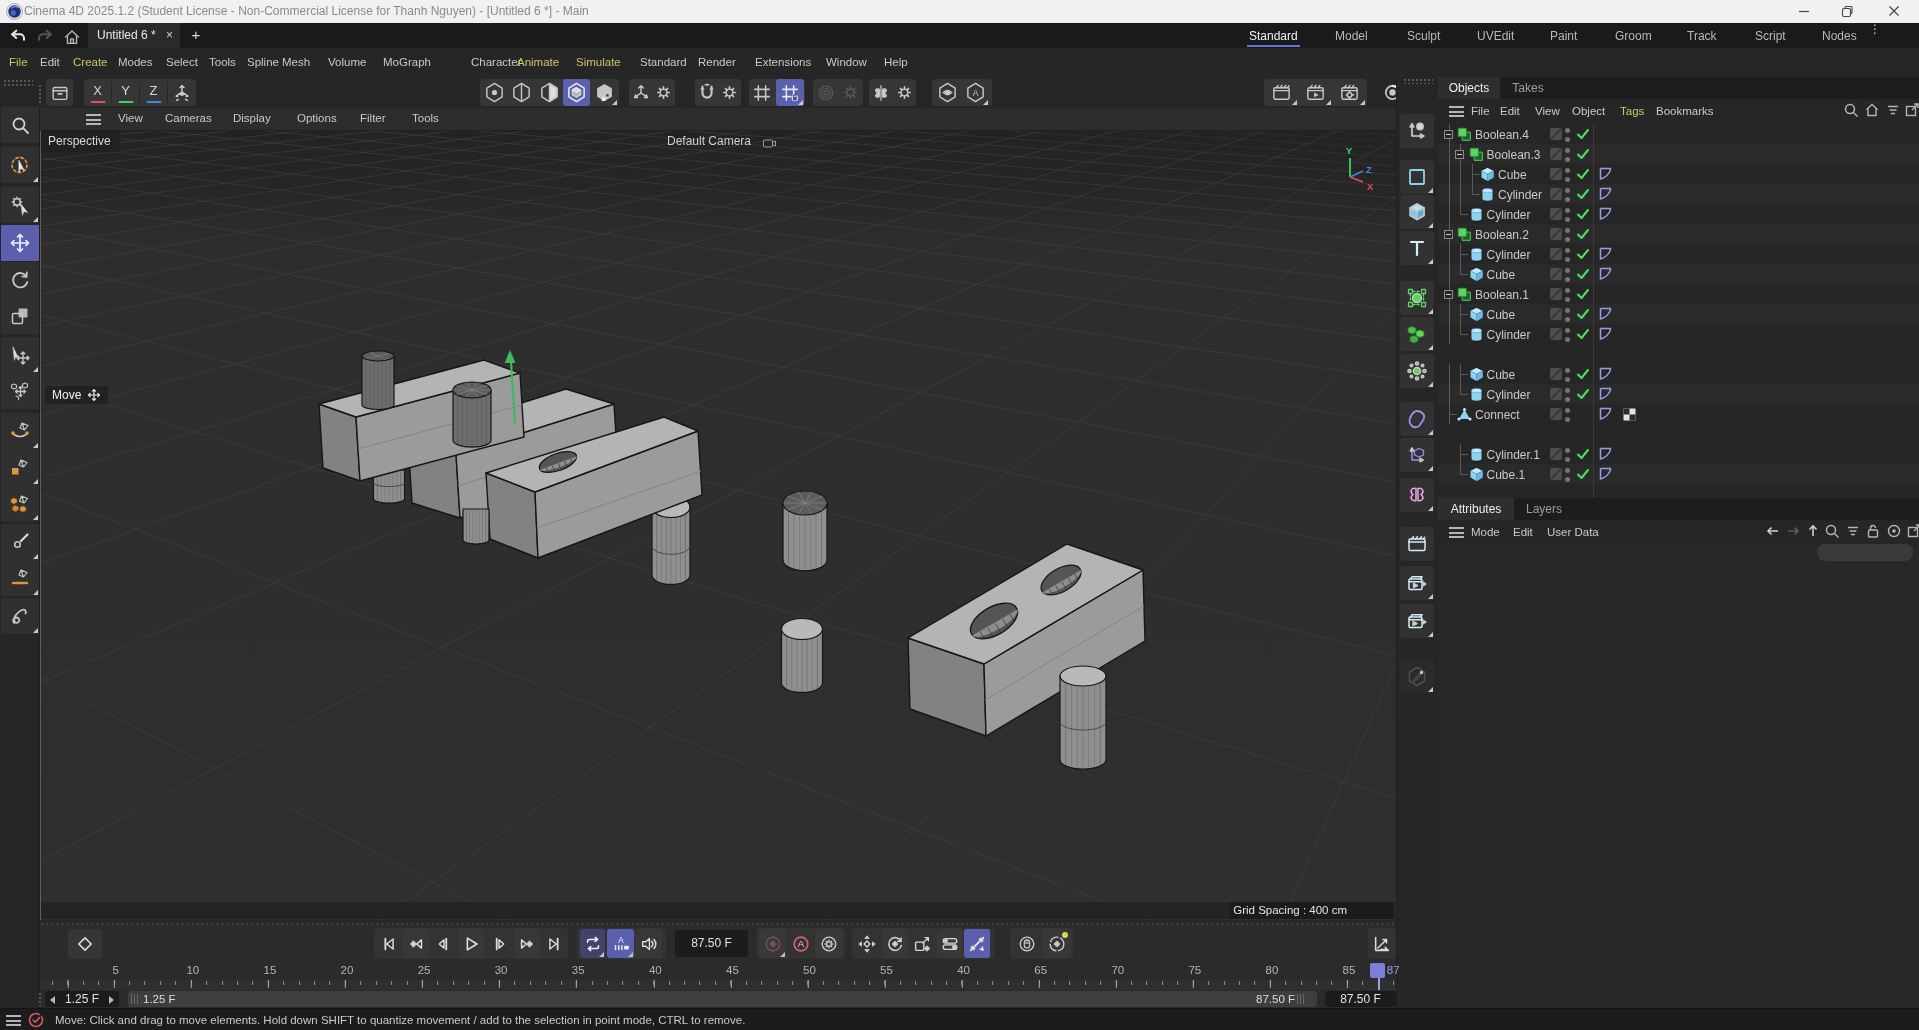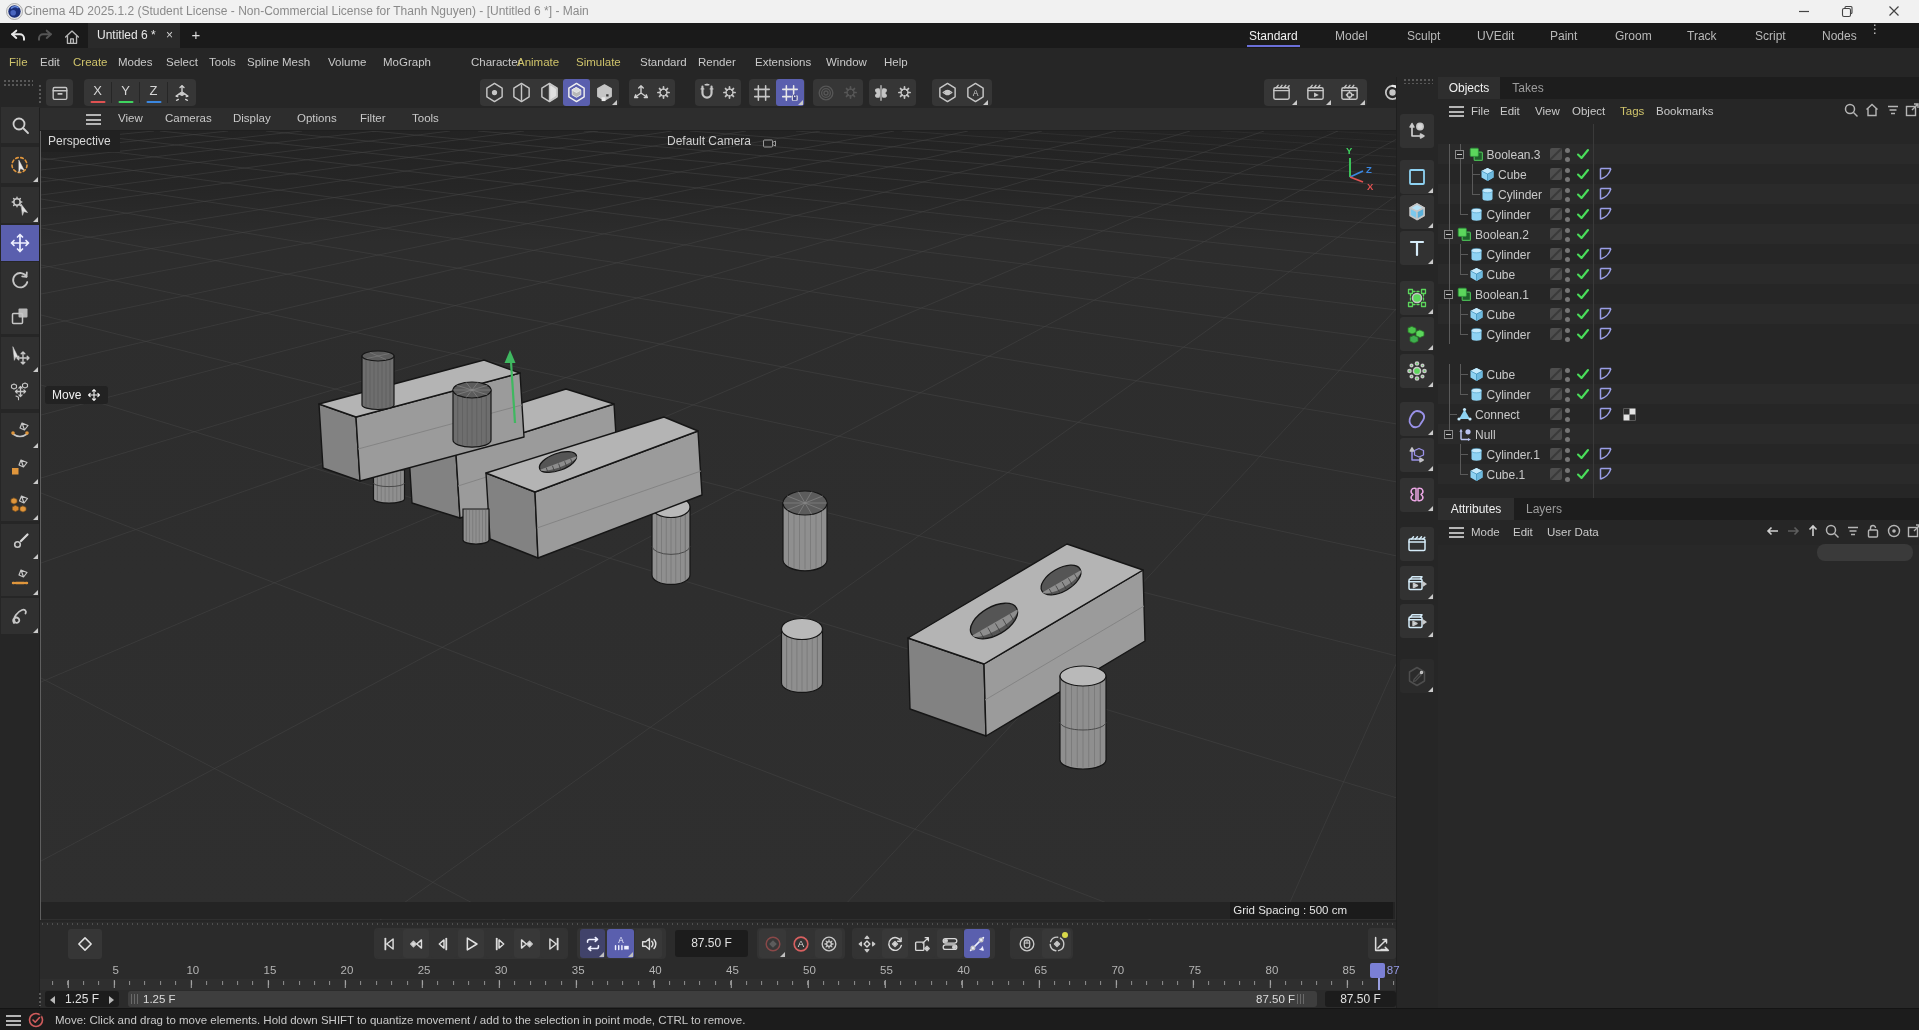--- a/index.html
+++ b/index.html
@@ -757,21 +757,21 @@
           <path d="M11 2.5 V19.5 M2.5 11 H19.5 M11 2.5 L8.5 5 M11 2.5 L13.5 5 M11 19.5 L8.5 17 M11 19.5 L13.5 17 M2.5 11 L5 8.5 M2.5 11 L5 13.5 M19.5 11 L17 8.5 M19.5 11 L17 13.5"></path>
         </svg>
       </div>
       <div id="gizmo"><svg width="46" height="52" viewBox="0 0 46 52" fill="none" stroke-width="1.8">
           <line x1="17" y1="32" x2="17" y2="13" stroke="#3fd45f"></line>
           <line x1="17" y1="32" x2="30" y2="26" stroke="#3b87e0"></line>
           <line x1="17" y1="32" x2="30" y2="37" stroke="#e05252"></line>
         </svg><span style="left:13px;top:0;color:#3fd45f">Y</span><span style="left:33px;top:19px;color:#3b87e0">Z</span><span style="left:34px;top:36px;color:#e05252">X</span></div>
       <div id="vpbottom">
         <div id="gridlabelbox"></div>
-        <span id="gridlabel">Grid Spacing : 500 cm</span>
+        <span id="gridlabel">Grid Spacing : 400 cm</span>
       </div>
     </div>
     <div id="rightcol">
       <div id="iconstrip">
         <div class="dots" style="left:6px;top:1px;width:30px;height:6px;position:absolute;background-image:radial-gradient(#585858 0.8px,transparent 1px);background-size:4px 4px"></div>
         <div class="stool" style="top:37px">
           <svg class="ic" width="22" height="22" viewBox="0 0 22 22">
             <path d="M6 16 V5 M6 16 H16" stroke="#d8d8d8" stroke-width="1.6"></path>
             <path d="M4 7 L6 3.5 L8 7 Z M14.5 14 L18 16 L14.5 18 Z" fill="#d8d8d8"></path>
             <circle cx="14" cy="6.5" r="3.2" fill="#d8d8d8"></circle>
@@ -903,20 +903,39 @@
           <span class="pico" style="left:447px"><svg width="16" height="16" viewBox="0 0 16 16" fill="none">
               <path d="M3 4.5 H13 M4.5 8 H11.5 M6 11.5 H10" stroke="#b5b5b5" stroke-width="1.5"></path>
             </svg></span>
           <span class="pico" style="left:466px"><svg width="16" height="16" viewBox="0 0 16 16" fill="none">
               <rect x="2.5" y="4.5" width="9" height="9" stroke="#b5b5b5" stroke-width="1.4" fill="none"></rect>
               <path d="M8 8 L14 2 M10 2 H14 V6" stroke="#b5b5b5" stroke-width="1.4" fill="none"></path>
             </svg></span>
         </div>
         <div id="omtree">
           <div id="omsep"></div>
+          <div class="omrow" style="top:47px">
+            <i class="rail" style="left:10.5px"></i>
+            <span class="exp" style="left:5.5px">
+              <i></i>
+            </span>
+            <span class="okind" style="left:19px"><svg class="oi" width="15" height="15" viewBox="0 0 15 15">
+                <rect x="5.2" y="5.2" width="8.2" height="8.2" rx="1" fill="#1f5f2a" stroke="#49b553" stroke-width="1.2"></rect>
+                <rect x="1.2" y="1.2" width="8.2" height="8.2" rx="1" fill="#5cd65c" stroke="#2c8f3a" stroke-width="0.8"></rect>
+              </svg></span>
+            <span class="oname" style="left:37px">Boolean.4</span>
+            <span class="layerbox"></span>
+            <span class="vdots">
+              <i></i>
+              <i></i>
+            </span>
+            <svg class="chk" width="16" height="16" viewBox="0 0 16 16">
+              <path d="M3 8.5 L6.5 12 L13 4" stroke="#4ade5a" stroke-width="2.1" fill="none" stroke-linecap="round" stroke-linejoin="round"></path>
+            </svg>
+          </div>
           <div class="omrow alt" style="top:67px">
             <i class="rail" style="left:10.5px"></i>
             <i class="rail" style="left:22px"></i>
             <span class="exp" style="left:17px">
               <i></i>
             </span>
             <span class="okind" style="left:30.5px"><svg class="oi" width="15" height="15" viewBox="0 0 15 15">
                 <rect x="5.2" y="5.2" width="8.2" height="8.2" rx="1" fill="#1f5f2a" stroke="#49b553" stroke-width="1.2"></rect>
                 <rect x="1.2" y="1.2" width="8.2" height="8.2" rx="1" fill="#5cd65c" stroke="#2c8f3a" stroke-width="0.8"></rect>
               </svg></span>
@@ -1183,37 +1202,20 @@
               <i></i>
             </span>
             <span class="tgwrap" style="left:161px"><svg class="tg" width="14" height="14" viewBox="0 0 14 14">
                 <path d="M1.5 1.5 H12 M1.5 1.5 V12.5 M12 1.5 C10 7.5 7.5 10 1.7 12" fill="none" stroke="#9a9ee6" stroke-width="1.5"></path>
               </svg></span>
             <span class="tgwrap" style="left:185px"><svg class="tg" width="13" height="13" viewBox="0 0 13 13">
                 <rect x="0.5" y="0.5" width="12" height="12" fill="#e3e3e3"></rect>
                 <rect x="0.5" y="0.5" width="6" height="6" fill="#2c2c2c"></rect>
                 <rect x="6.5" y="6.5" width="6" height="6" fill="#2c2c2c"></rect>
               </svg></span>
-          </div>
-          <div class="omrow alt" style="top:347px">
-            <i class="rail half" style="left:10.5px"></i>
-            <span class="exp" style="left:5.5px">
-              <i></i>
-            </span>
-            <span class="okind" style="left:19px"><svg class="oi" width="15" height="15" viewBox="0 0 15 15">
-                <path d="M4 12.5 V4 M4 12.5 H11.5" stroke="#b9c2f0" stroke-width="1.5" fill="none"></path>
-                <path d="M2.4 4.8 L4 1.8 L5.6 4.8 Z M11 11 L14 12.5 L11 14 Z" fill="#b9c2f0"></path>
-                <circle cx="11" cy="4.8" r="2.6" fill="#b9c2f0"></circle>
-              </svg></span>
-            <span class="oname" style="left:37px">Null</span>
-            <span class="layerbox"></span>
-            <span class="vdots">
-              <i></i>
-              <i></i>
-            </span>
           </div>
           <div class="omrow" style="top:367px">
             <i class="rail" style="left:22px"></i>
             <i class="elbow" style="left:22px;width:8px"></i>
             <span class="okind" style="left:30.5px"><svg class="oi" width="15" height="15" viewBox="0 0 15 15">
                 <path d="M2.5 3.5 V11.5 A5 2.2 0 0 0 12.5 11.5 V3.5 Z" fill="#8ed2f2"></path>
                 <ellipse cx="7.5" cy="3.6" rx="5" ry="2.2" fill="#c4e9fb" stroke="#4b9cc5" stroke-width="0.6"></ellipse>
               </svg></span>
             <span class="oname" style="left:48.5px">Cylinder.1</span>
             <span class="layerbox"></span>

